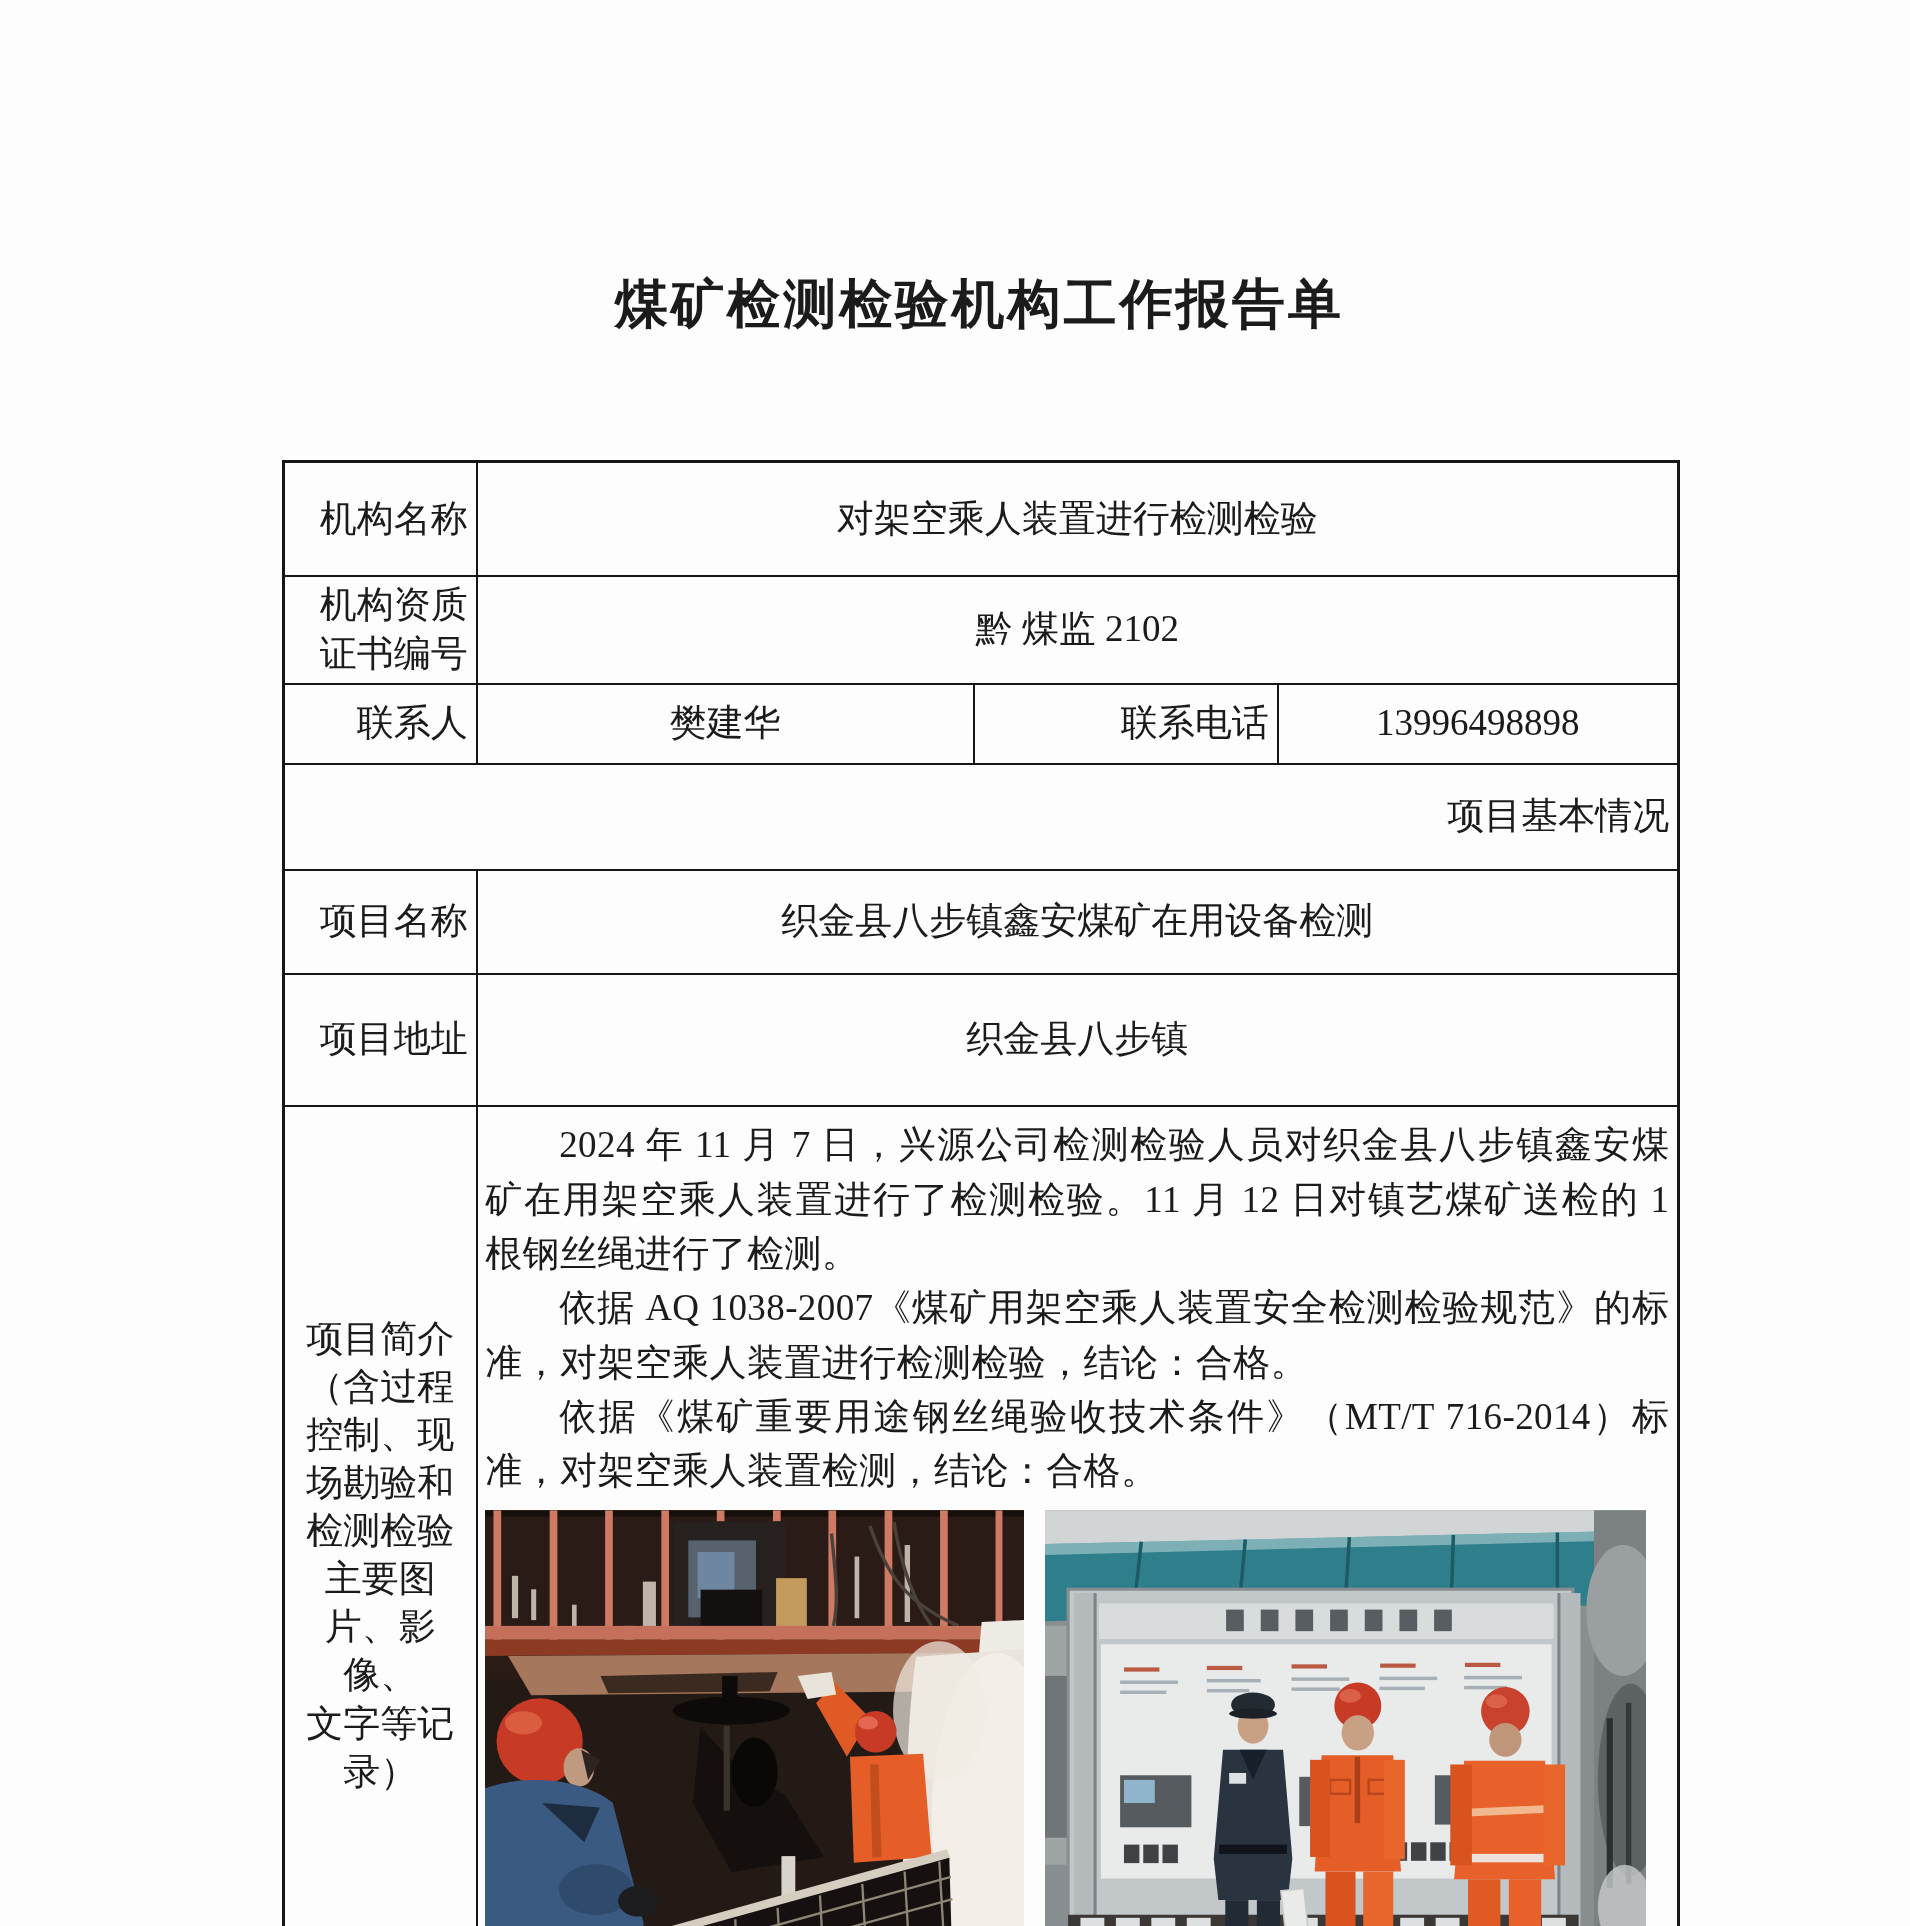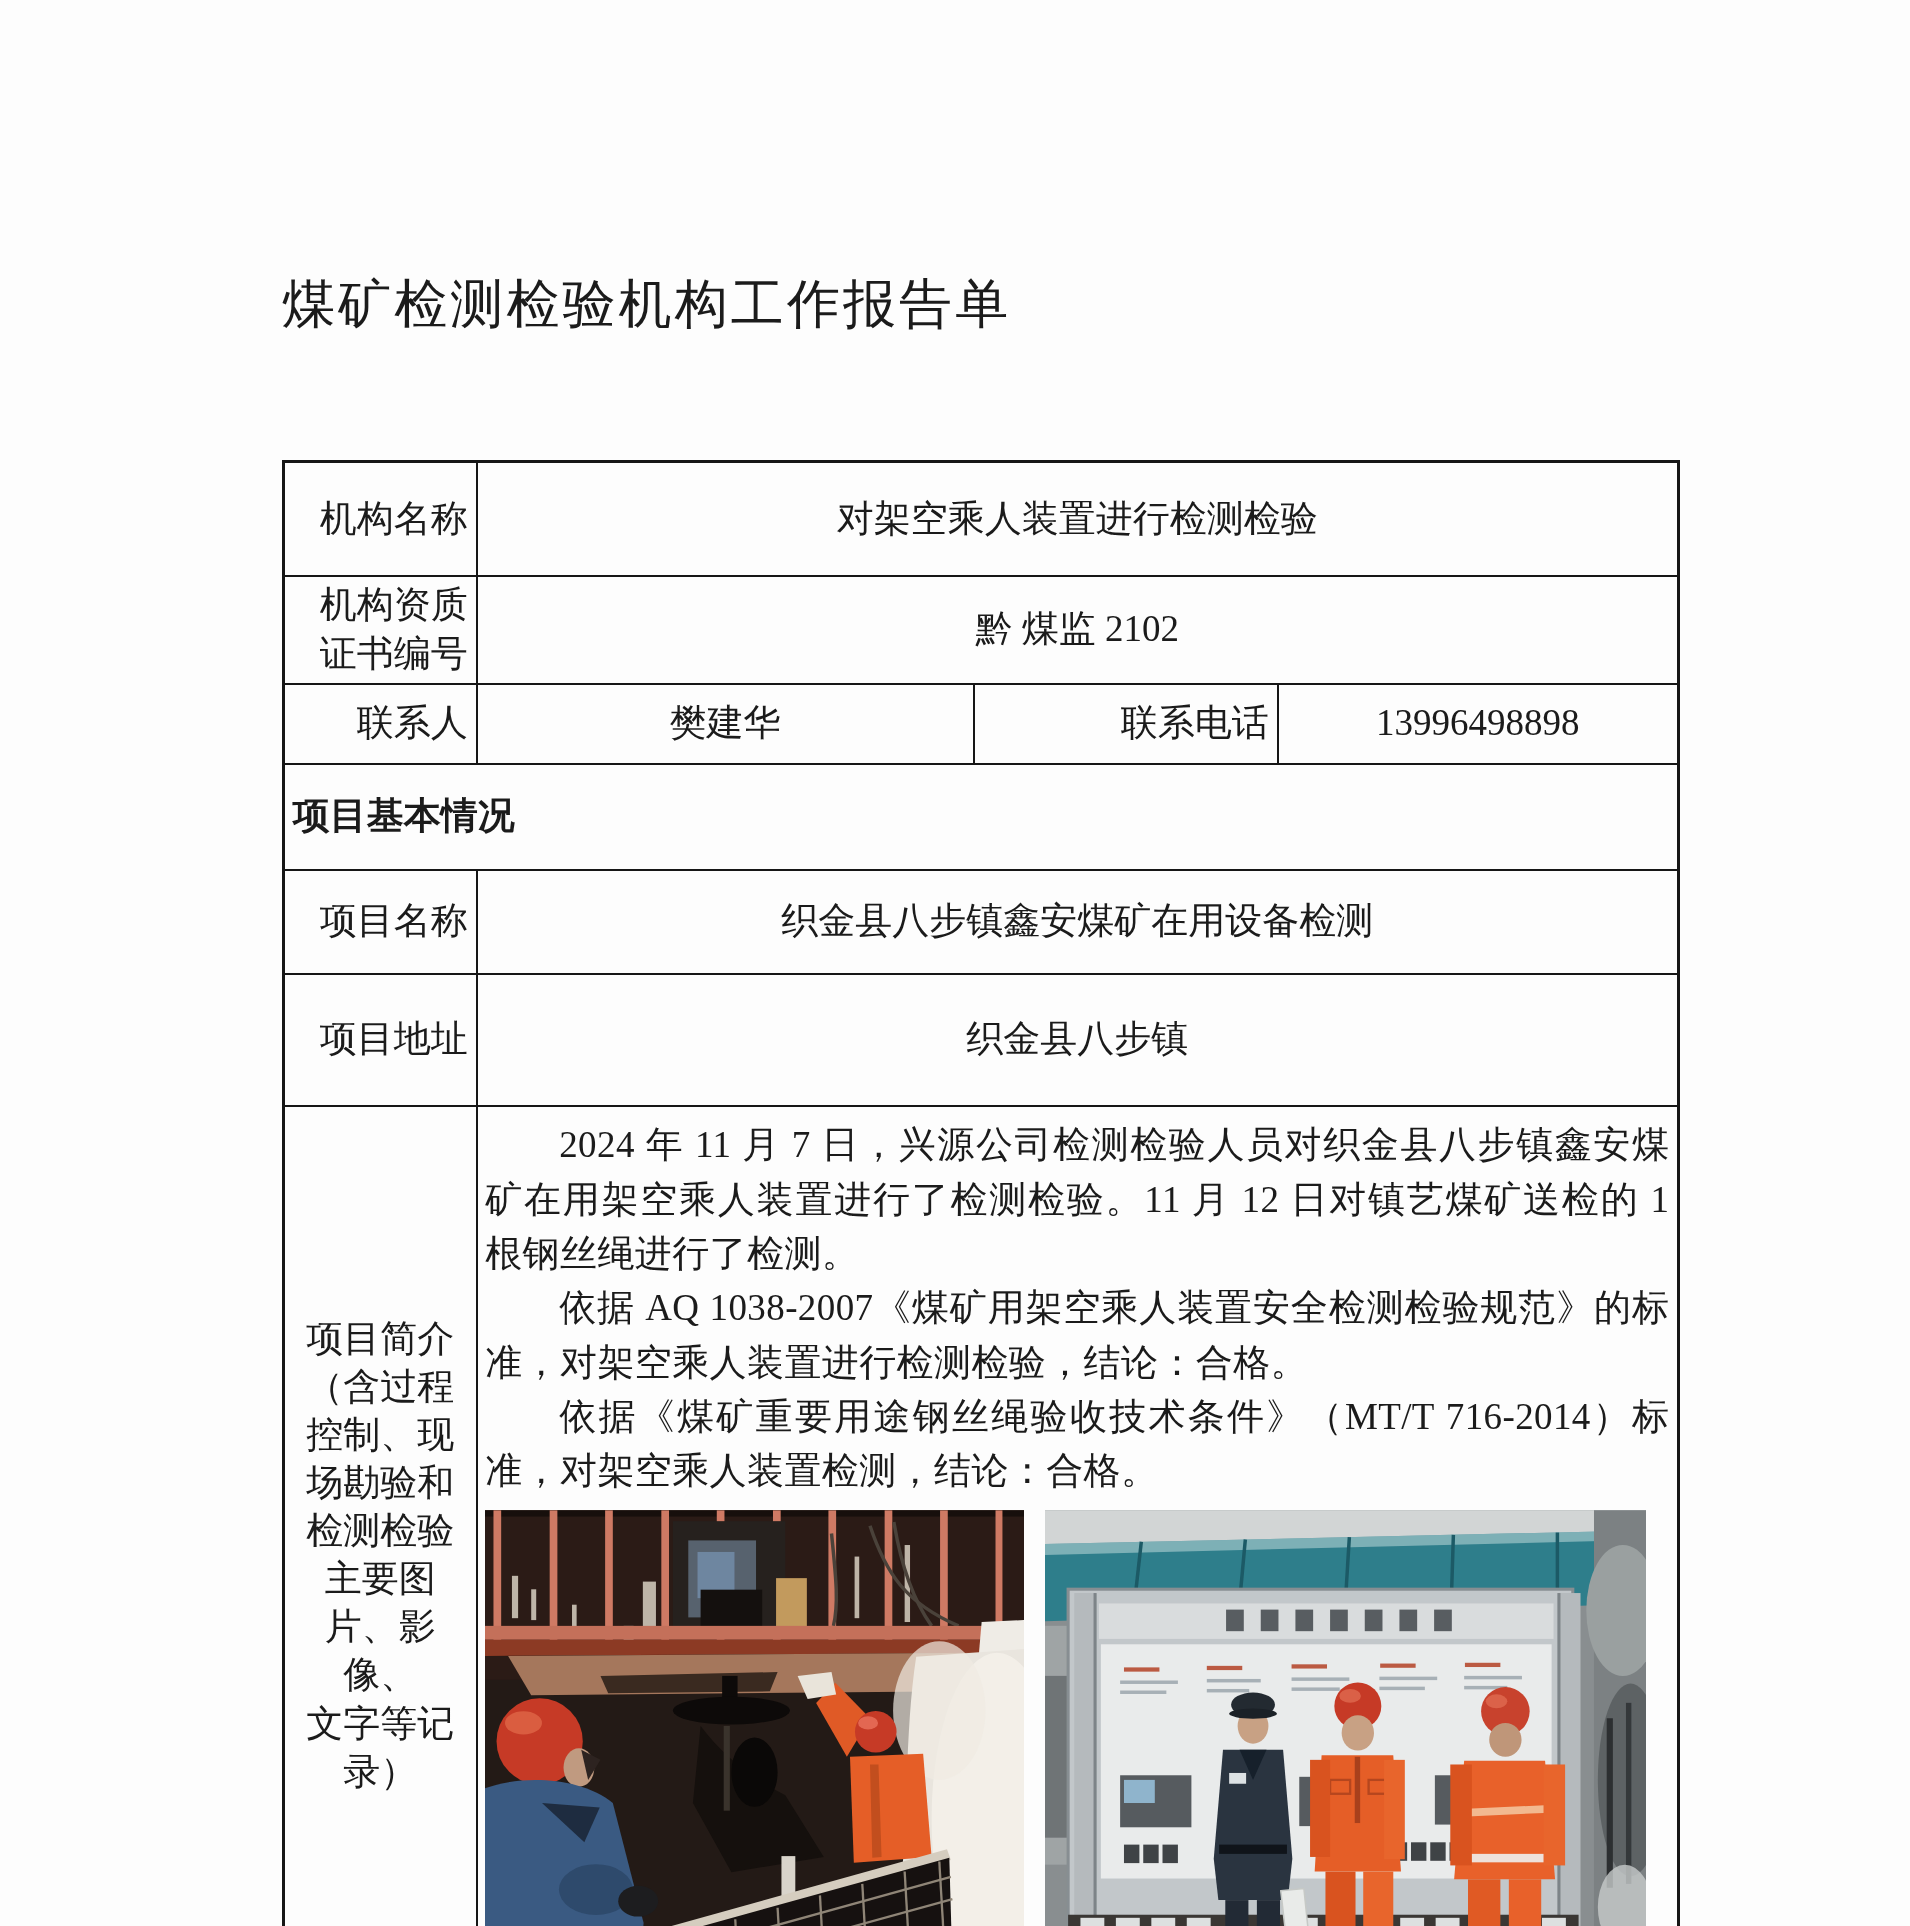--- a/index.html
+++ b/index.html
@@ -7,21 +7,21 @@
   }
   *{box-sizing:border-box;}
   html,body{margin:0;padding:0;}
   body{
     width:1910px;height:2576px;background:var(--paper,#fdfdfd);
     font-family:"Liberation Serif","DejaVu Serif",serif;color:var(--ink,#1b1b1b);
     position:relative;overflow:hidden;
   }
   .page-title{
     position:absolute;top:269px;left:282px;width:1395px;
-    font-size:53px;font-weight:400;letter-spacing:3.1px;
+    font-size:53px;font-weight:700;letter-spacing:3.1px;text-align:center;
     margin:0;white-space:nowrap;
   }
   table.report{
     position:absolute;left:282px;top:460px;width:1395px;
     border-collapse:collapse;table-layout:fixed;
     border:3.1px solid var(--table-border,#161616);
   }
   table.report td{
     border:2.3px solid var(--table-border,#161616);
     font-size:37px;line-height:1.3;vertical-align:middle;
@@ -29,21 +29,21 @@
   }
   td.lab{text-align:right;}
   td.val{text-align:center;}
   tr.r1 td{height:114px;}
   tr.r2 td{height:108px;}
   tr.r3 td{height:80px;}
   tr.r4 td{height:106px;}
   tr.r5 td{height:104px;}
   tr.r6 td{height:132px;}
   tr.r7 td{height:900px;}
-  td.section{text-align:left;font-weight:700;}
+  td.section{text-align:right;font-weight:400;}
   .prewrap{white-space:pre-line;}
   td.intro-label{font-size:34px;line-height:1.32;text-align:center;padding:3.9px 2.3px;}
   td.intro-cell{vertical-align:top;padding:8.5px 15.4px 0 14.6px;}
   td.intro-cell p{
     margin:0;font-size:37px;line-height:1.47;text-align:justify;
     text-indent:2em;letter-spacing:0.4px;
   }
   .photos{display:flex;gap:21px;margin-top:11.6px;align-items:flex-start;}
   .photos svg{display:block;flex:none;}
 </style>

